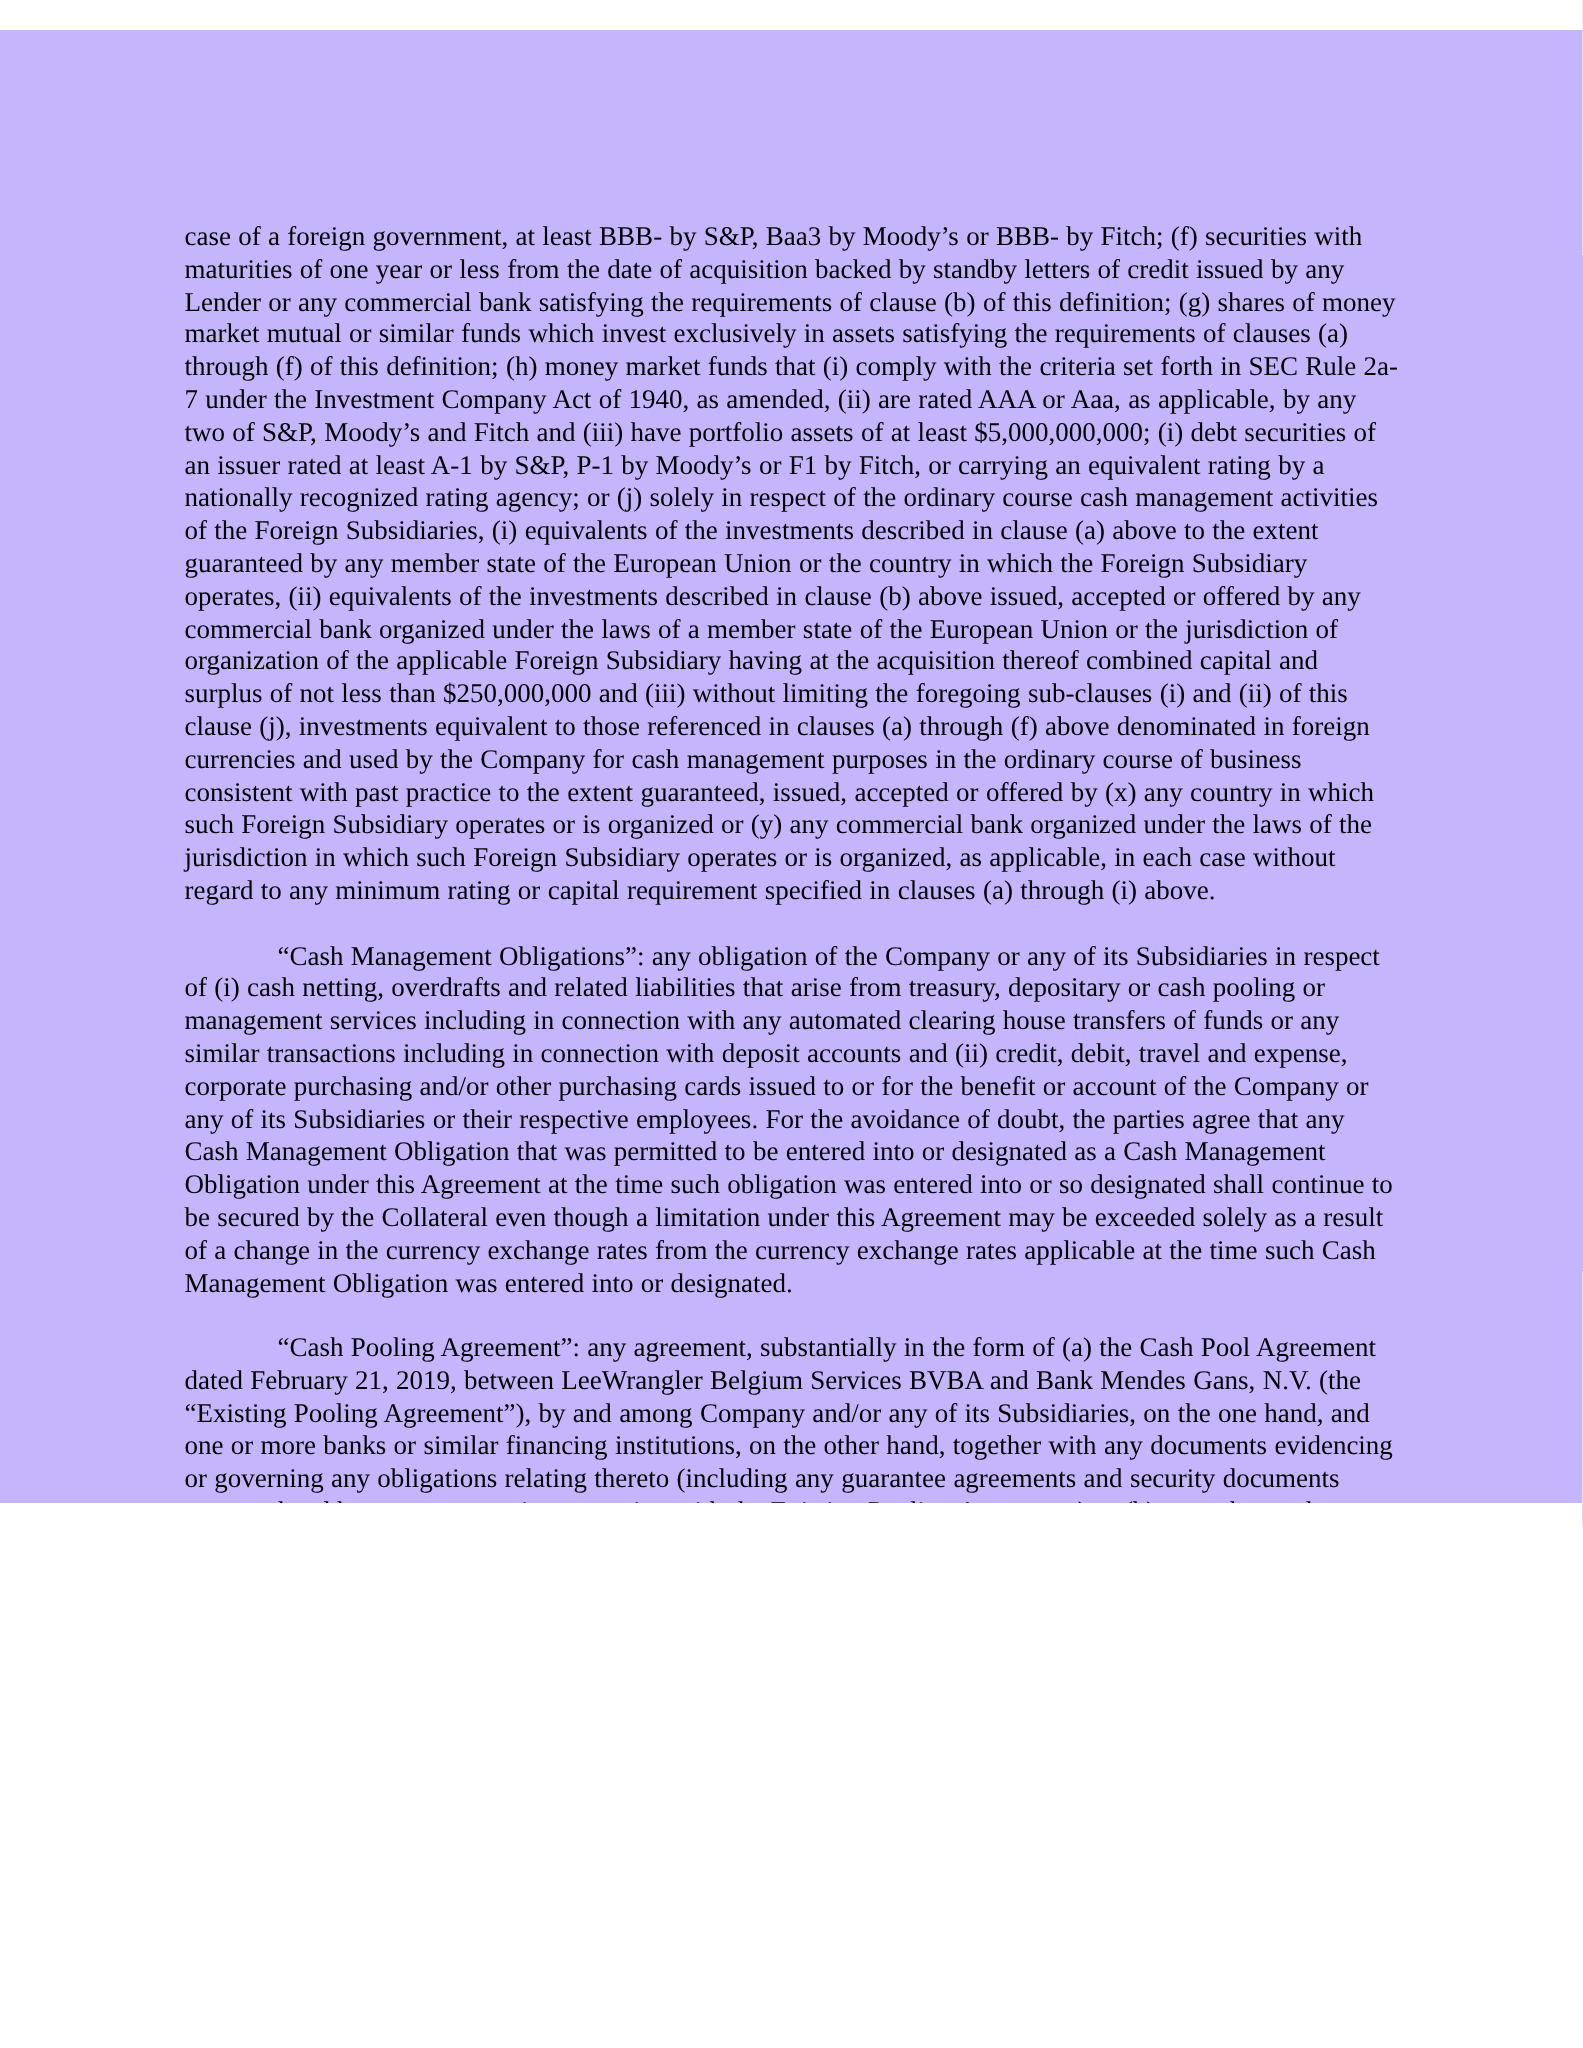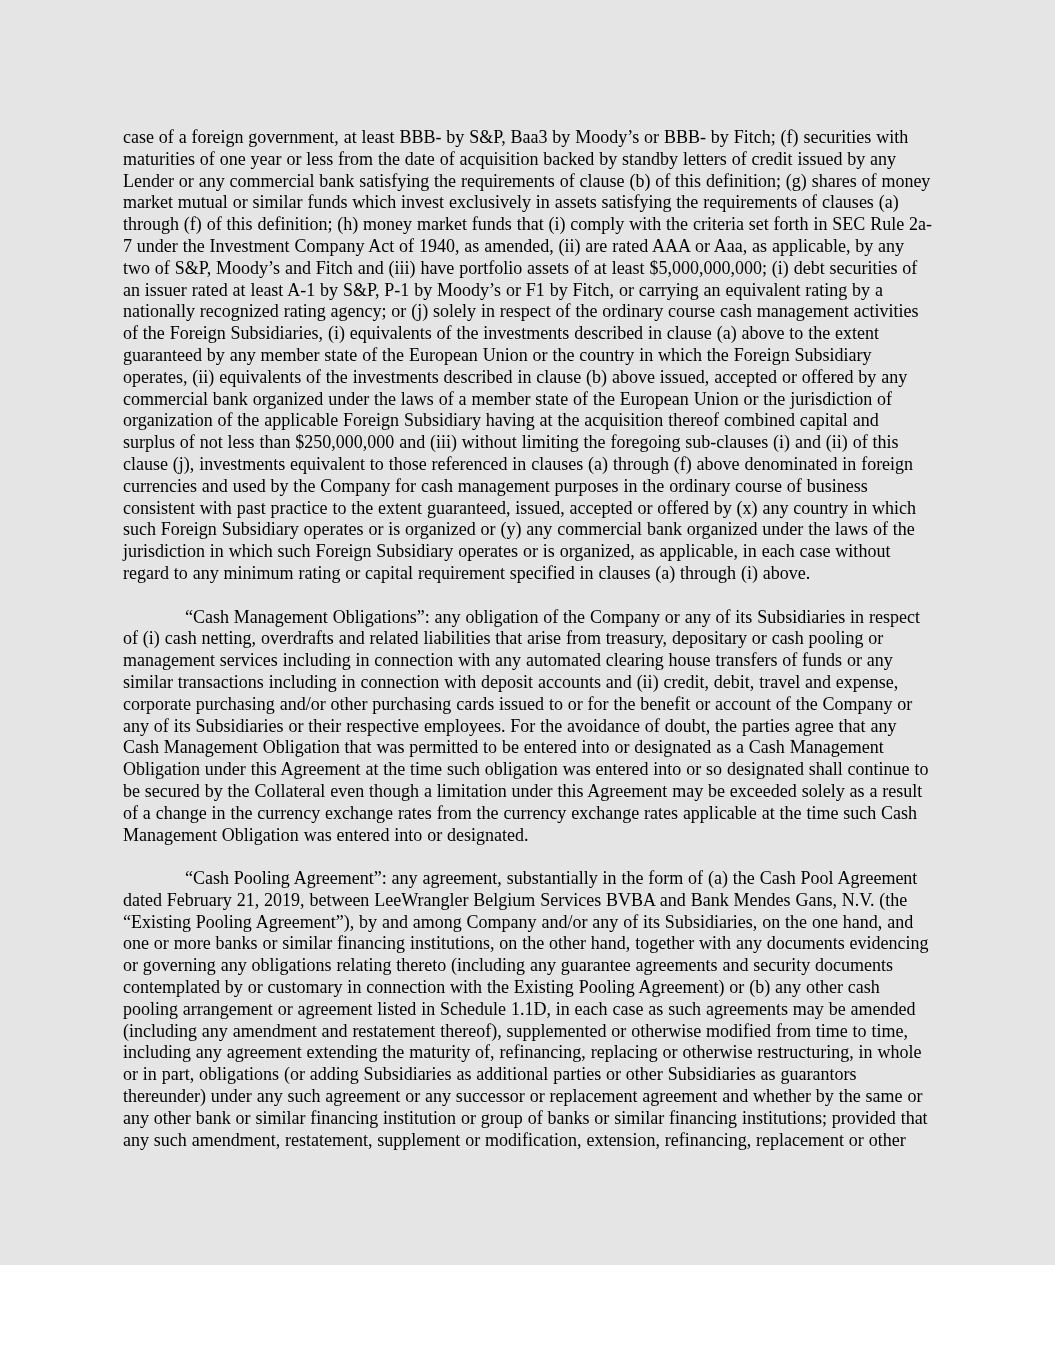--- a/index.html
+++ b/index.html
@@ -3,25 +3,26 @@
 <meta charset="utf-8">
 <style>
   html, body {
     margin: 0;
     padding: 0;
     background: #ffffff;
   }
   .page {
     position: relative;
     width: 1055px;
-    height: 1265px;
-    background: #e5e5e5;
+    height: 982px;
+    background: #c4b5fd;
     font-family: "Liberation Serif", "DejaVu Serif", serif;
     color: #000000;
     overflow: hidden;
+    margin-top: 20px;
   }
   .body-text {
     position: absolute;
     left: 123px;
     top: 127px;
     width: 812px;
     font-size: 18px;
     line-height: 21.8px;
     text-align: left;
     word-spacing: 0.02em;

